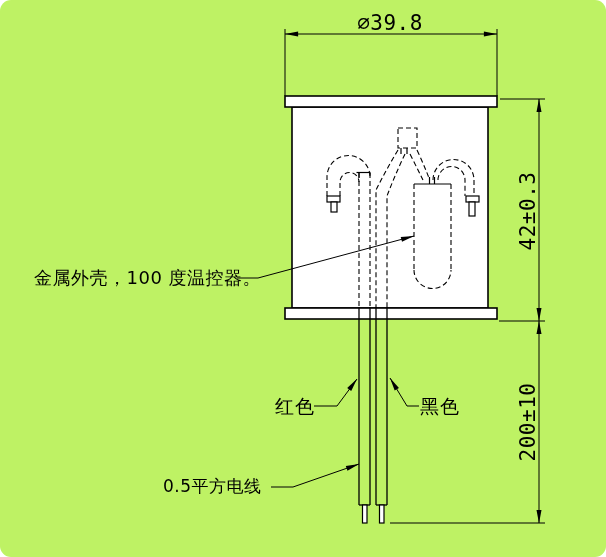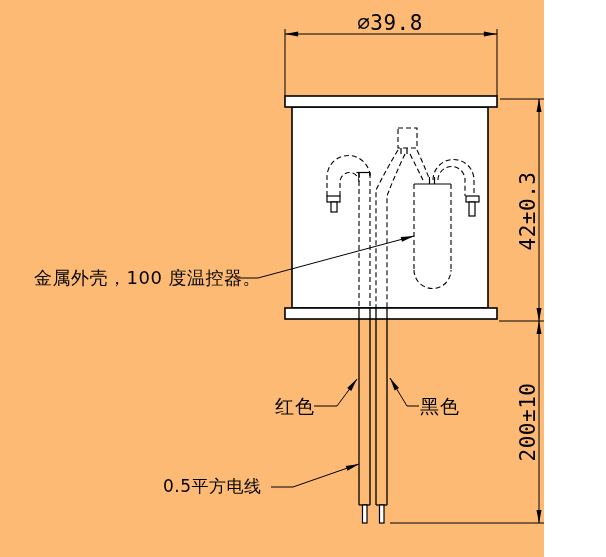--- a/index.html
+++ b/index.html
@@ -1,16 +1,16 @@
 <!DOCTYPE html>
 <html><head>
 <meta charset="utf-8">
 <style>
   html,body{margin:0;padding:0;background:#ffffff;}
-  .page{position:relative;width:544px;height:557px;background:#fdba74;overflow:hidden;}
+  .page{position:relative;width:606px;height:557px;background:#bef264;overflow:hidden;border-radius:11px;}
   svg{display:block;}
   .outline{fill:#fff;stroke:#000;stroke-width:1.6;}
   .thin{fill:none;stroke:#000;stroke-width:1.2;}
   .thinfill{fill:#fff;stroke:#000;stroke-width:1.2;}
   .wire{fill:none;stroke:#000;stroke-width:1.3;}
   .dash{fill:none;stroke:#000;stroke-width:1.1;stroke-dasharray:5 3;}
   .dimline{fill:none;stroke:#000;stroke-width:1;}
   .extline{fill:none;stroke:#000;stroke-width:1;}
   .leader{fill:none;stroke:#000;stroke-width:1;}
   text{fill:#000;}

